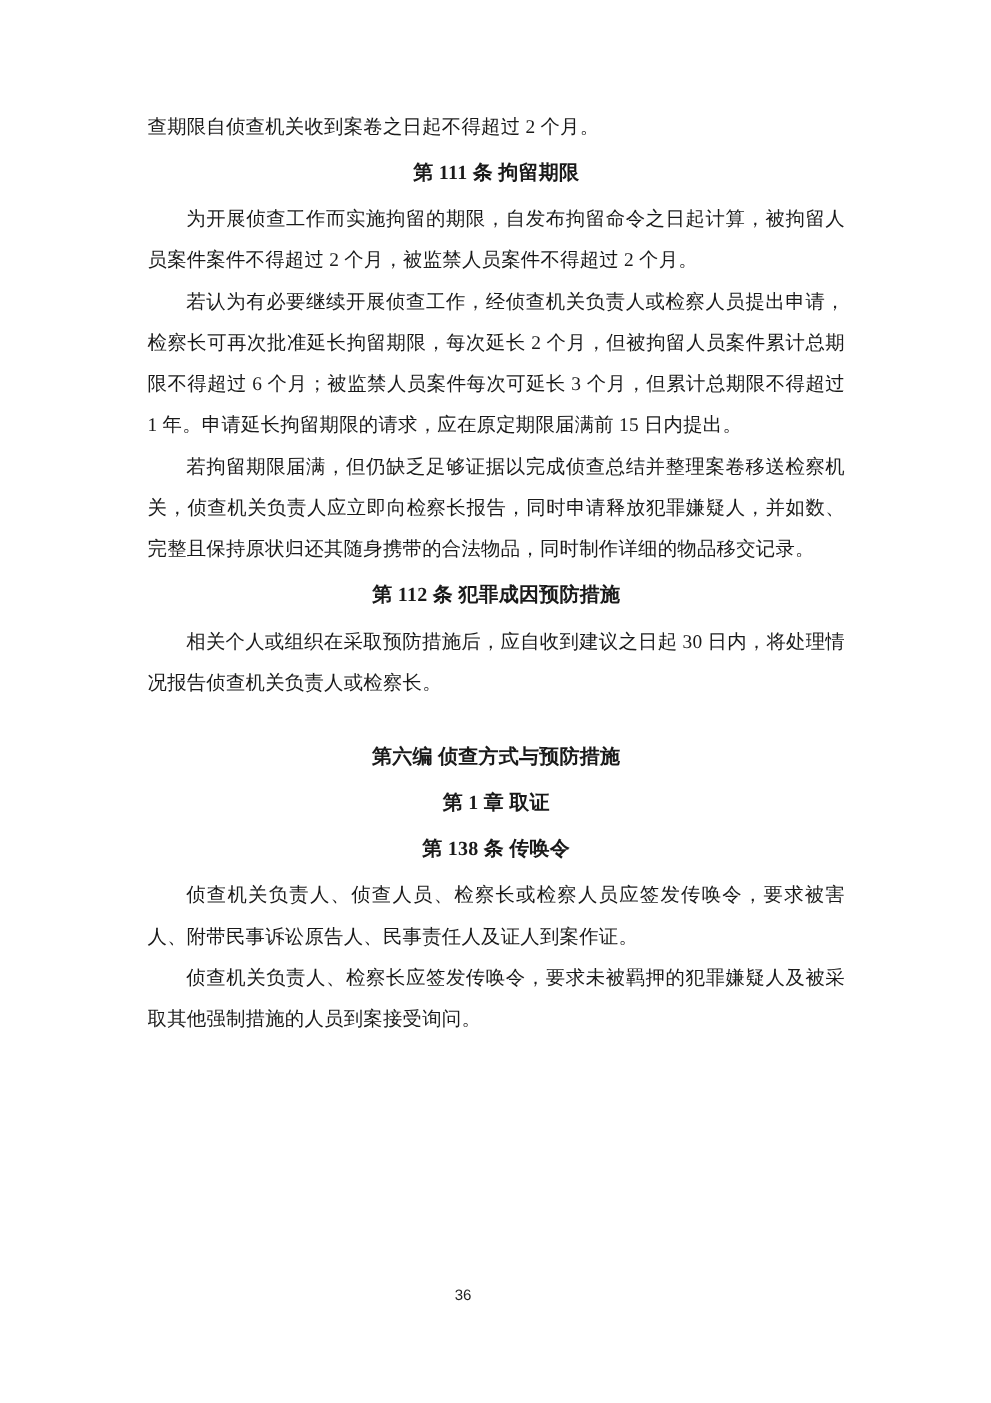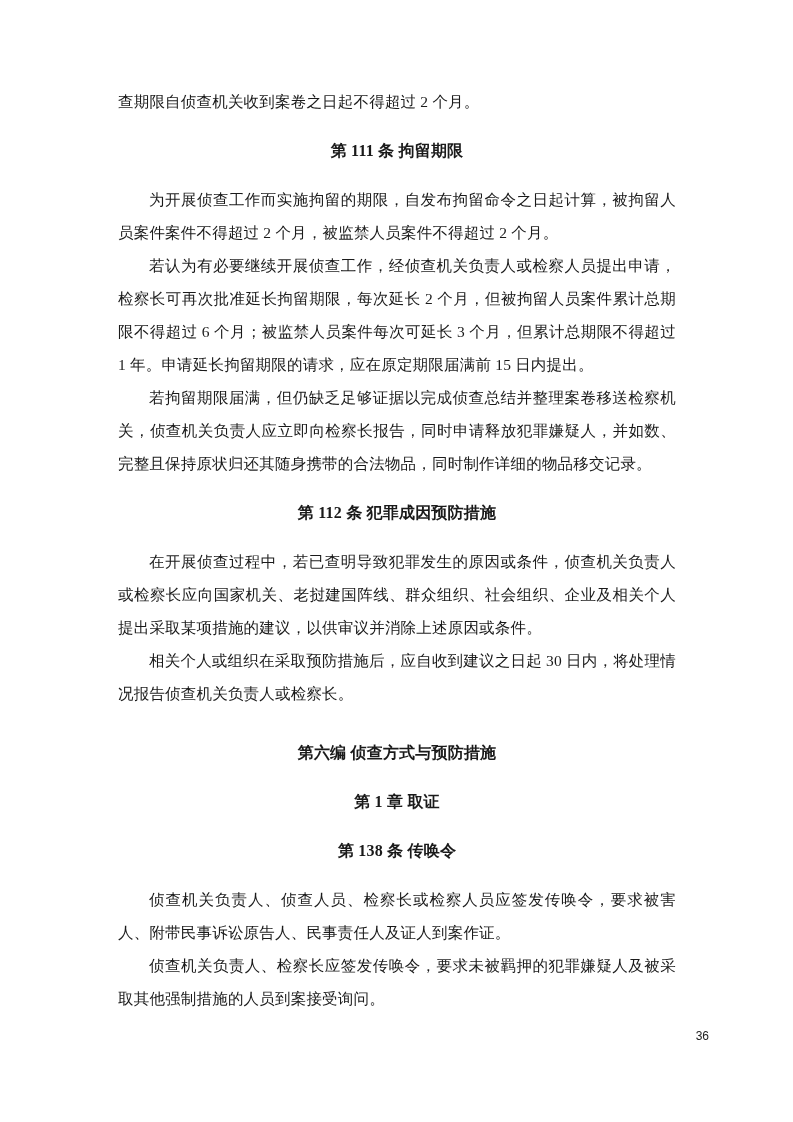--- a/index.html
+++ b/index.html
@@ -27,54 +27,54 @@
     font-size: 15.5px;
     line-height: 33px;
     text-align: justify;
     text-indent: 2em;
     letter-spacing: 0.2px;
   }
   .para.cont {
     text-indent: 0;
   }
   .heading {
-    margin: 16px;
+    margin: 4px;
     font-size: 16px;
     line-height: 33px;
     font-weight: bold;
     text-align: center;
     letter-spacing: 0.2px;
   }
   .part-gap {
     margin-top: 26px;
   }
   .page-number {
     position: absolute;
     top: 1028px;
     left: 0;
     width: 100%;
-    text-align: right;
+    text-align: center;
     font-size: 12px;
     line-height: 16px;
     color: #222222;
     font-family: "Liberation Sans", "DejaVu Sans", sans-serif;
+    padding-left: 16px;
   }
 </style>
 </head>
 <body>
 
 <div class="page">
   <div class="content">
     <p class="para cont">查期限自侦查机关收到案卷之日起不得超过 2 个月。</p>
     <h3 class="heading">第 111 条 拘留期限</h3>
     <p class="para">为开展侦查工作而实施拘留的期限，自发布拘留命令之日起计算，被拘留人员案件案件不得超过 2 个月，被监禁人员案件不得超过 2 个月。</p>
     <p class="para">若认为有必要继续开展侦查工作，经侦查机关负责人或检察人员提出申请，检察长可再次批准延长拘留期限，每次延长 2 个月，但被拘留人员案件累计总期限不得超过 6 个月；被监禁人员案件每次可延长 3 个月，但累计总期限不得超过 1 年。申请延长拘留期限的请求，应在原定期限届满前 15 日内提出。</p>
     <p class="para">若拘留期限届满，但仍缺乏足够证据以完成侦查总结并整理案卷移送检察机关，侦查机关负责人应立即向检察长报告，同时申请释放犯罪嫌疑人，并如数、完整且保持原状归还其随身携带的合法物品，同时制作详细的物品移交记录。</p>
     <h3 class="heading">第 112 条 犯罪成因预防措施</h3>
-    <p class="para">在开展侦查过程中，若已查明导致犯罪发生的原因或条件，侦查机关负责人或检察长应向国家机关、老挝建国阵线、群众组织、社会组织、企业及相关个人提出采取某项措施的建议，以供审议并消除上述原因或条件。</p>
     <p class="para">相关个人或组织在采取预防措施后，应自收到建议之日起 30 日内，将处理情况报告侦查机关负责人或检察长。</p>
     <h2 class="heading part-gap">第六编 侦查方式与预防措施</h2>
     <h3 class="heading">第 1 章 取证</h3>
     <h3 class="heading">第 138 条 传唤令</h3>
     <p class="para">侦查机关负责人、侦查人员、检察长或检察人员应签发传唤令，要求被害人、附带民事诉讼原告人、民事责任人及证人到案作证。</p>
     <p class="para">侦查机关负责人、检察长应签发传唤令，要求未被羁押的犯罪嫌疑人及被采取其他强制措施的人员到案接受询问。</p>
   </div>
   <div class="page-number">36</div>
 </div>
 

